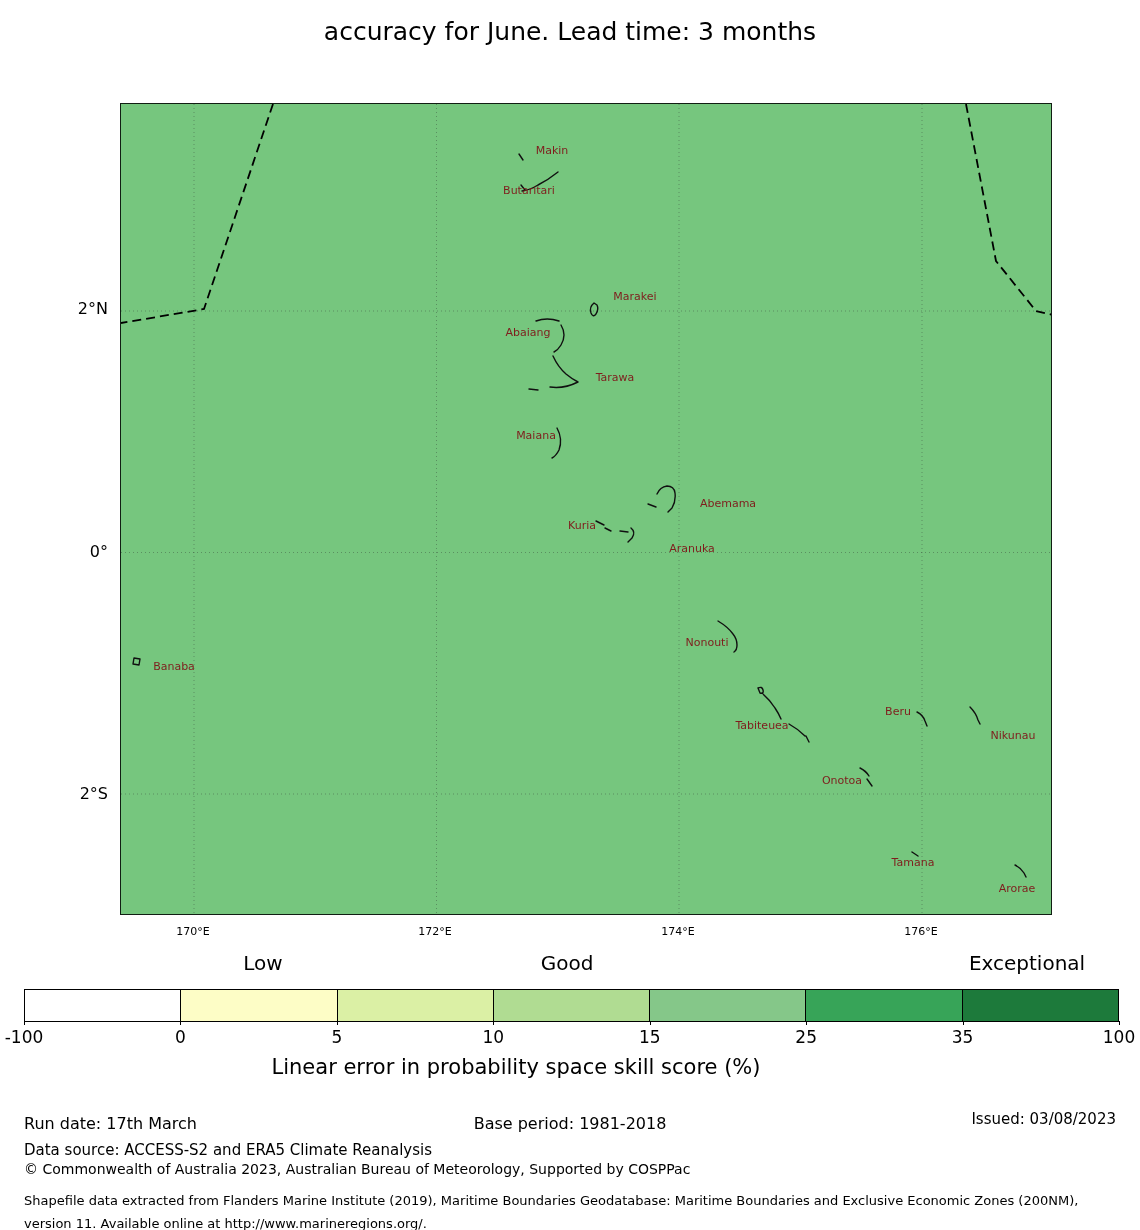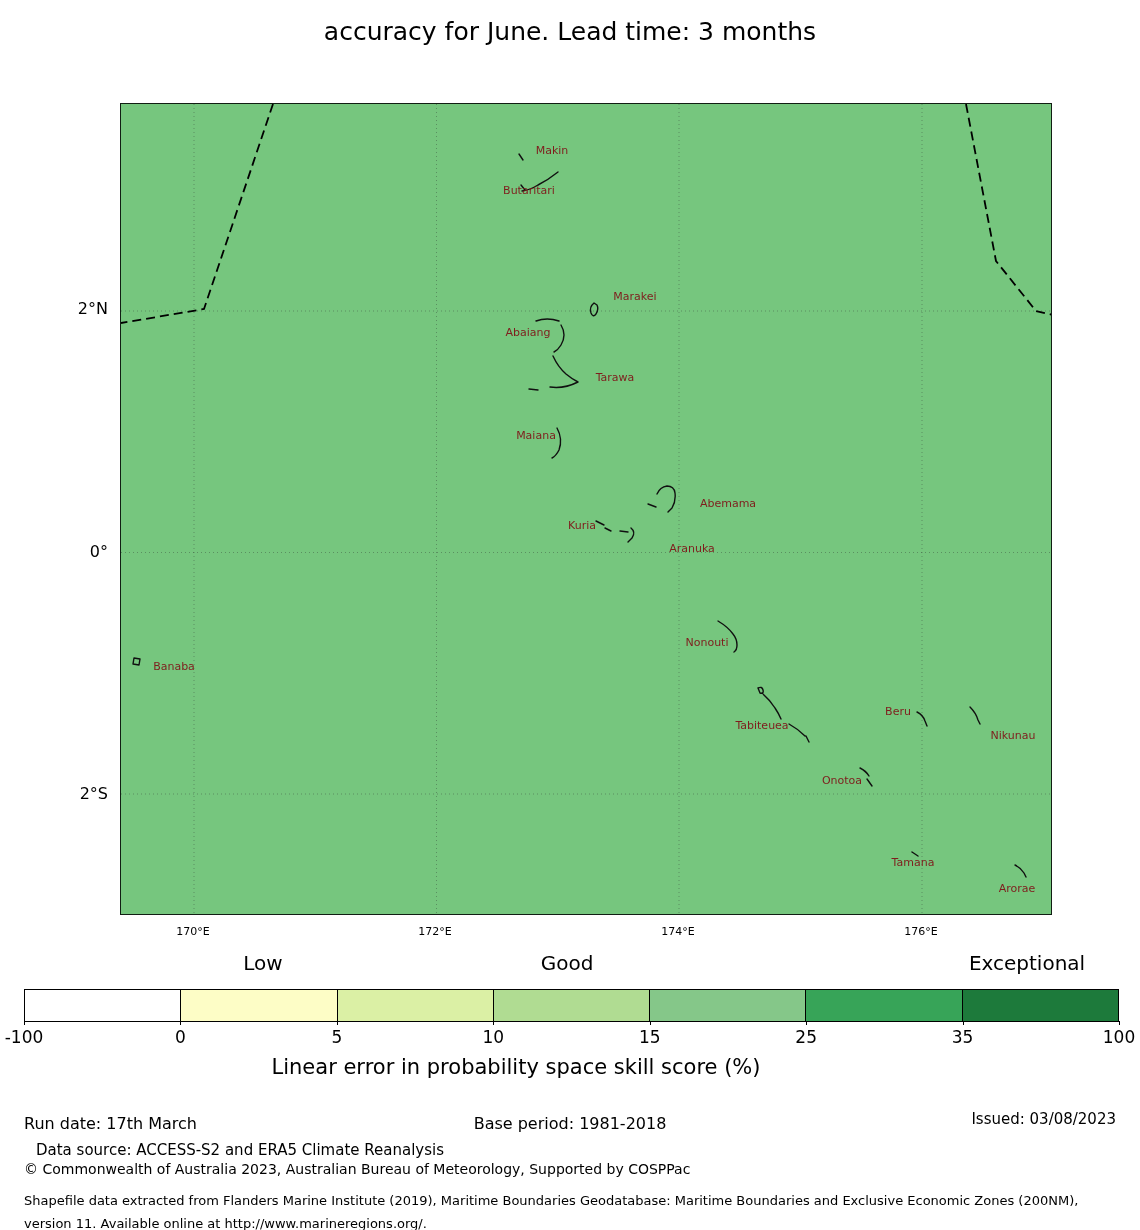--- a/index.html
+++ b/index.html
@@ -32,21 +32,21 @@
   .cbar-tickmark{position:absolute;top:1021px;width:1px;height:4px;background:#000;}
   .cbar-ticklabel{position:absolute;top:1027px;transform:translateX(-50%);
                   font-size:17px;color:#000;white-space:nowrap;}
 
   .cbar-label{position:absolute;top:1055px;left:0;width:1032px;text-align:center;
               font-size:21px;color:#000;}
 
   .ft-run{position:absolute;left:24px;top:1114px;font-size:16px;}
   .ft-base{position:absolute;left:570px;top:1114px;transform:translateX(-50%);font-size:16px;white-space:nowrap;}
   .ft-issued{position:absolute;right:24px;top:1110px;font-size:15px;}
-  .ft-source{position:absolute;left:24px;top:1141px;font-size:15px;margin-left:12px;}
+  .ft-source{position:absolute;left:24px;top:1141px;font-size:15px;}
   .ft-copy{position:absolute;left:24px;top:1161px;font-size:14px;}
   .ft-shape{position:absolute;left:24px;top:1189px;width:1100px;font-size:13px;line-height:23px;}
 </style>
 </head>
 <body>
 
 <div id="page">
 
   <div class="title">
     <div>accuracy for June. Lead time: 3 months</div>

